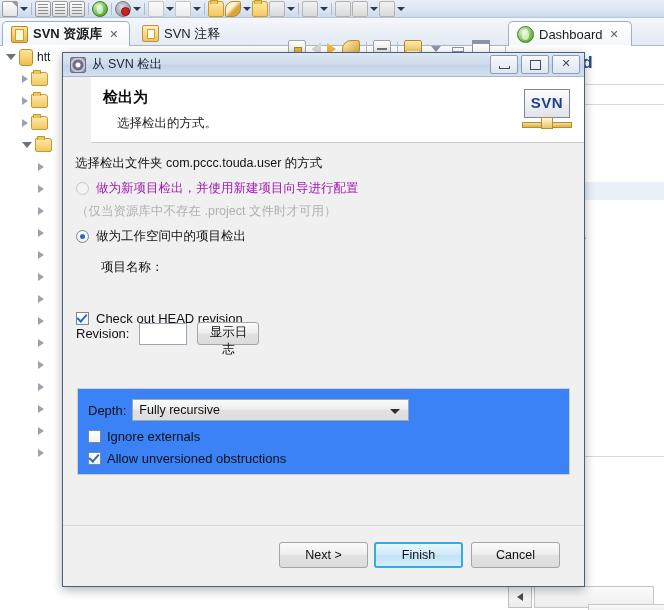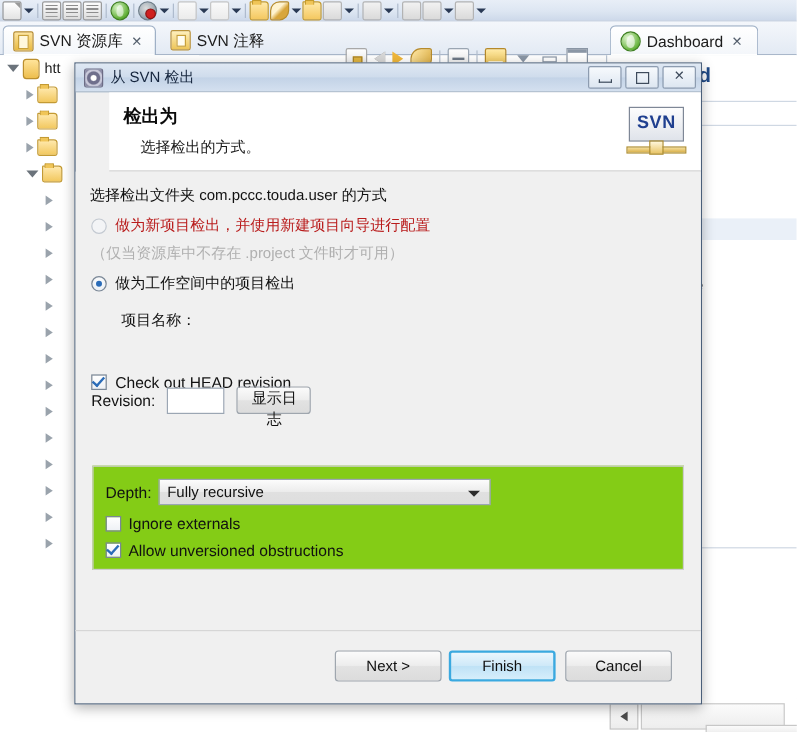--- a/index.html
+++ b/index.html
@@ -159,21 +159,21 @@
   }
   .btn{
     background:linear-gradient(to bottom,#fbfbfb 0%,#ededed 48%,#e2e2e2 52%,#dcdcdc 100%);
     border:1px solid #9fa6ae;border-radius:3px;box-sizing:border-box;
     font-family:"Liberation Sans",sans-serif;font-size:12.5px;color:#101010;
     text-align:center;cursor:default;
   }
   .btn.disabled{color:#a9a9a9;background:linear-gradient(to bottom,#f7f7f7,#f0f0f0);border-color:#cccccc;}
   .btn.default{border:2px solid #3aa9e0;background:linear-gradient(to bottom,#eaf6fd 0%,#cfe9f8 48%,#bfe2f6 52%,#d6eefb 100%);}
 
-  .groupbox{position:absolute;border:1px solid #cdcdcd;background:#84cc16;box-sizing:border-box;}
+  .groupbox{position:absolute;border:1px solid #cdcdcd;background:#3b82f6;box-sizing:border-box;}
   .combo{
     position:relative;background:linear-gradient(to bottom,#fcfcfc 0%,#ececec 48%,#e0e0e0 52%,#dedede 100%);
     border:1px solid #9ba6b3;box-sizing:border-box;font-size:12.5px;color:#101010;
     line-height:20px;padding-left:6px;height:22px;
   }
   .combo:after{content:"";position:absolute;right:8px;top:9px;
     border-left:5px solid transparent;border-right:5px solid transparent;border-top:5px solid #2c2c2c;}
 
   .dlg-footer{position:absolute;left:0;right:0;bottom:0;height:60px;background:#f0f0f0;border-top:1px solid #d6d6d6;}
 </style>
@@ -211,21 +211,21 @@
     <span class="tb-arrow"></span>
     <span class="tb-sep"></span>
     <span class="tb-ico ic-gray"></span>
     <span class="tb-ico ic-gray"></span>
     <span class="tb-arrow"></span>
     <span class="tb-ico ic-gray"></span>
     <span class="tb-arrow"></span>
   </div>
 
   <div class="tabbar">
-    <div class="tab active" style="left:2px;width:128px;">
+    <div class="tab active" style="left:2px;width:128px;font-weight:bold;">
       <span class="tab-ico ico-svnrepo"></span>
       <span>SVN 资源库</span>
       <span class="tab-close">✕</span>
     </div>
     <div class="tab" style="left:134px;width:110px;">
       <span class="tab-ico ico-annot"></span>
       <span>SVN 注释</span>
     </div>
     <div class="tab active" style="left:508px;width:124px;">
       <span class="tab-ico ico-dash"></span>
@@ -356,21 +356,21 @@
       <div class="knob"></div>
     </div>
   </div>
 
   <div class="dlg-body">
 
     <div style="position:absolute;left:12px;top:12px;" class="field-label">选择检出文件夹 com.pccc.touda.user 的方式</div>
 
     <div class="row" style="position:absolute;left:13px;top:37px;">
       <span class="radio dis"></span>
-      <span class="field-label" style="color:#b91c1c;">做为新项目检出，并使用新建项目向导进行配置</span>
+      <span class="field-label" style="color:#a21caf;">做为新项目检出，并使用新建项目向导进行配置</span>
     </div>
 
     <div style="position: absolute; left: 13px; top: 60px; color: rgb(176, 176, 176);" class="field-label" style2="">（仅当资源库中不存在 .project 文件时才可用）</div>
 
     <div class="row" style="position:absolute;left:13px;top:85px;">
       <span class="radio on"></span>
       <span class="field-label">做为工作空间中的项目检出</span>
     </div>
 
     <div class="row" style="position:absolute;left:38px;top:116px;right:14px;">

